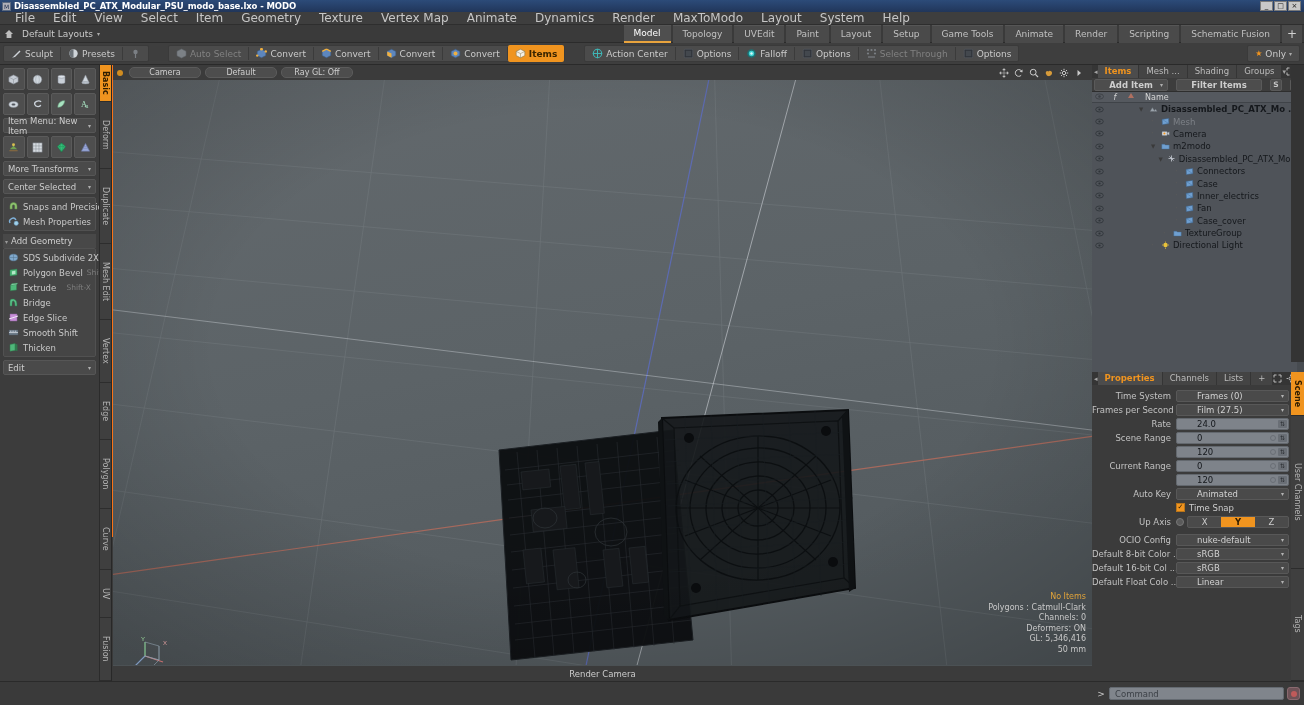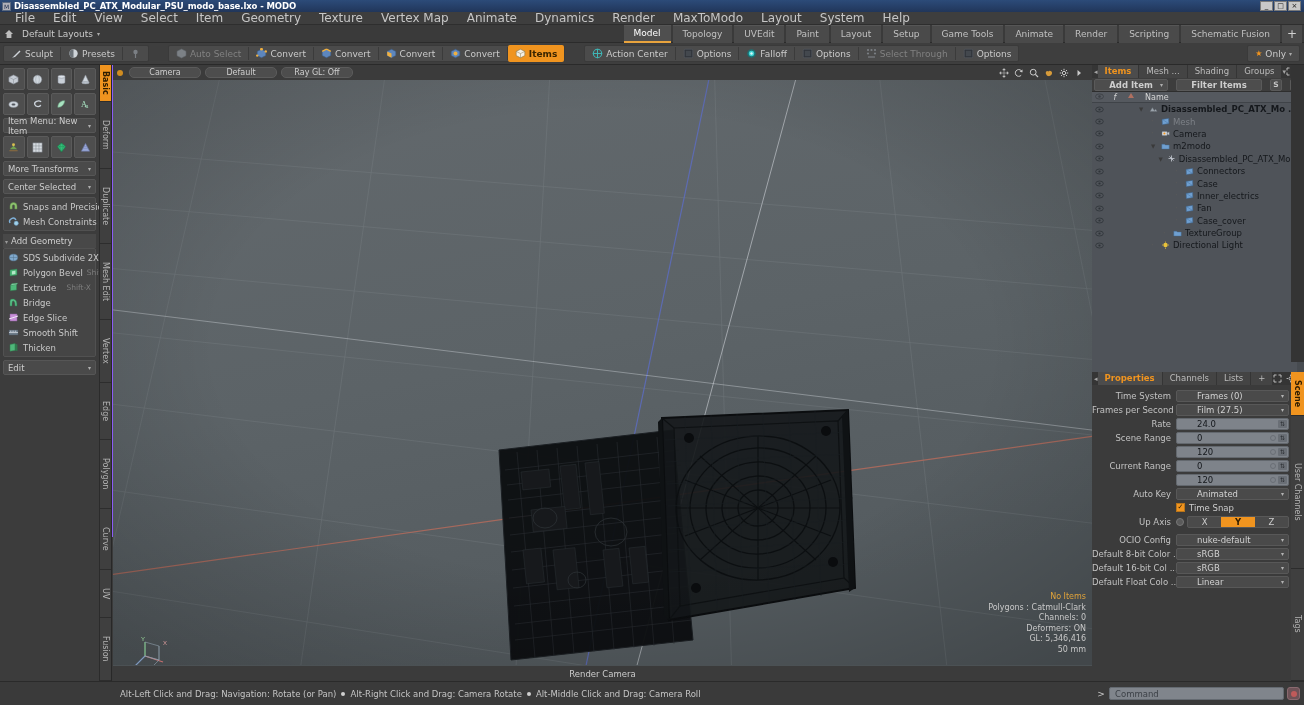--- a/index.html
+++ b/index.html
@@ -4,21 +4,21 @@
 <style>
   * { box-sizing: border-box; margin: 0; padding: 0; }
   html, body {
     width: 1304px; height: 705px;
     background: #3a3a3a;
     font-family: "DejaVu Sans", "Liberation Sans", sans-serif;
     font-size: 10px;
     color: #cfcfcf;
     overflow: hidden;
   }
-  #app { position: relative; width: 1304px; height: 537px; background: #8b5cf6; }
+  #app { position: relative; width: 1304px; height: 537px; background: #f97316; }
 
   
   .titlebar {
     position: absolute; left: 0; top: 0; width: 1304px; height: 12px;
     background: linear-gradient(180deg,#2c4b79 0%,#21365a 100%);
     display: flex; align-items: center; padding: 0 2px;
   }
   .titlebar .tb-icon {
     width: 9px; height: 9px; background: #b0b0b8; border: 1px solid #5c6a80;
     margin-right: 3px; flex: 0 0 auto; font-size: 6px; color:#203050;
@@ -654,21 +654,21 @@
             </span>
             <span>Snaps and Precision</span>
           </div>
           <div class="lp-row">
             <span>
               <svg class="lp-ico" viewBox="0 0 11 11">
                 <path d="M2 7 A3 3 0 0 1 8 4" fill="none" stroke="#7fb0d8" stroke-width="1.4"></path>
                 <circle cx="8.2" cy="7.2" r="2.2" fill="#9fd0ea" stroke="#5d87a8" stroke-width=".5"></circle>
               </svg>
             </span>
-            <span>Mesh Constraints</span>
+            <span>Mesh Properties</span>
           </div>
         </div>
       <div class="lp-head">
         <span class="tri">▾</span>
         <span>Add Geometry</span>
       </div>
       <div class="lp-listgroup" id="lp-geotools">
           <div class="lp-row">
             <span>
               <svg class="lp-ico" viewBox="0 0 11 11">
@@ -1400,27 +1400,20 @@
 
     <div class="rtop-vtab"></div>
     <div class="rvtabs" id="rvtabs">
         <div class="rvtab active" style="flex: 0 0 44px;">Scene</div>
         <div class="rvtab" style="flex: 1 1 auto;">User Channels</div>
         <div class="rvtab" style="flex: 1 1 auto;">Tags</div>
       </div>
   </div>
 
   <div class="bottombar">
-    <div class="bb-hint" id="bb-hints">
-        <span>Alt-Left Click and Drag: Navigation: Rotate (or Pan)</span>
-        <span class="bb-dot"></span>
-        <span>Alt-Right Click and Drag: Camera Rotate</span>
-        <span class="bb-dot"></span>
-        <span>Alt-Middle Click and Drag: Camera Roll</span>
-      </div>
     <div class="bb-cmd">
       <span class="bb-gt">&gt;</span>
       <div class="bb-input">Command</div>
       <div class="bb-rec">
           <i></i>
         </div>
     </div>
   </div>
 
 </div>

